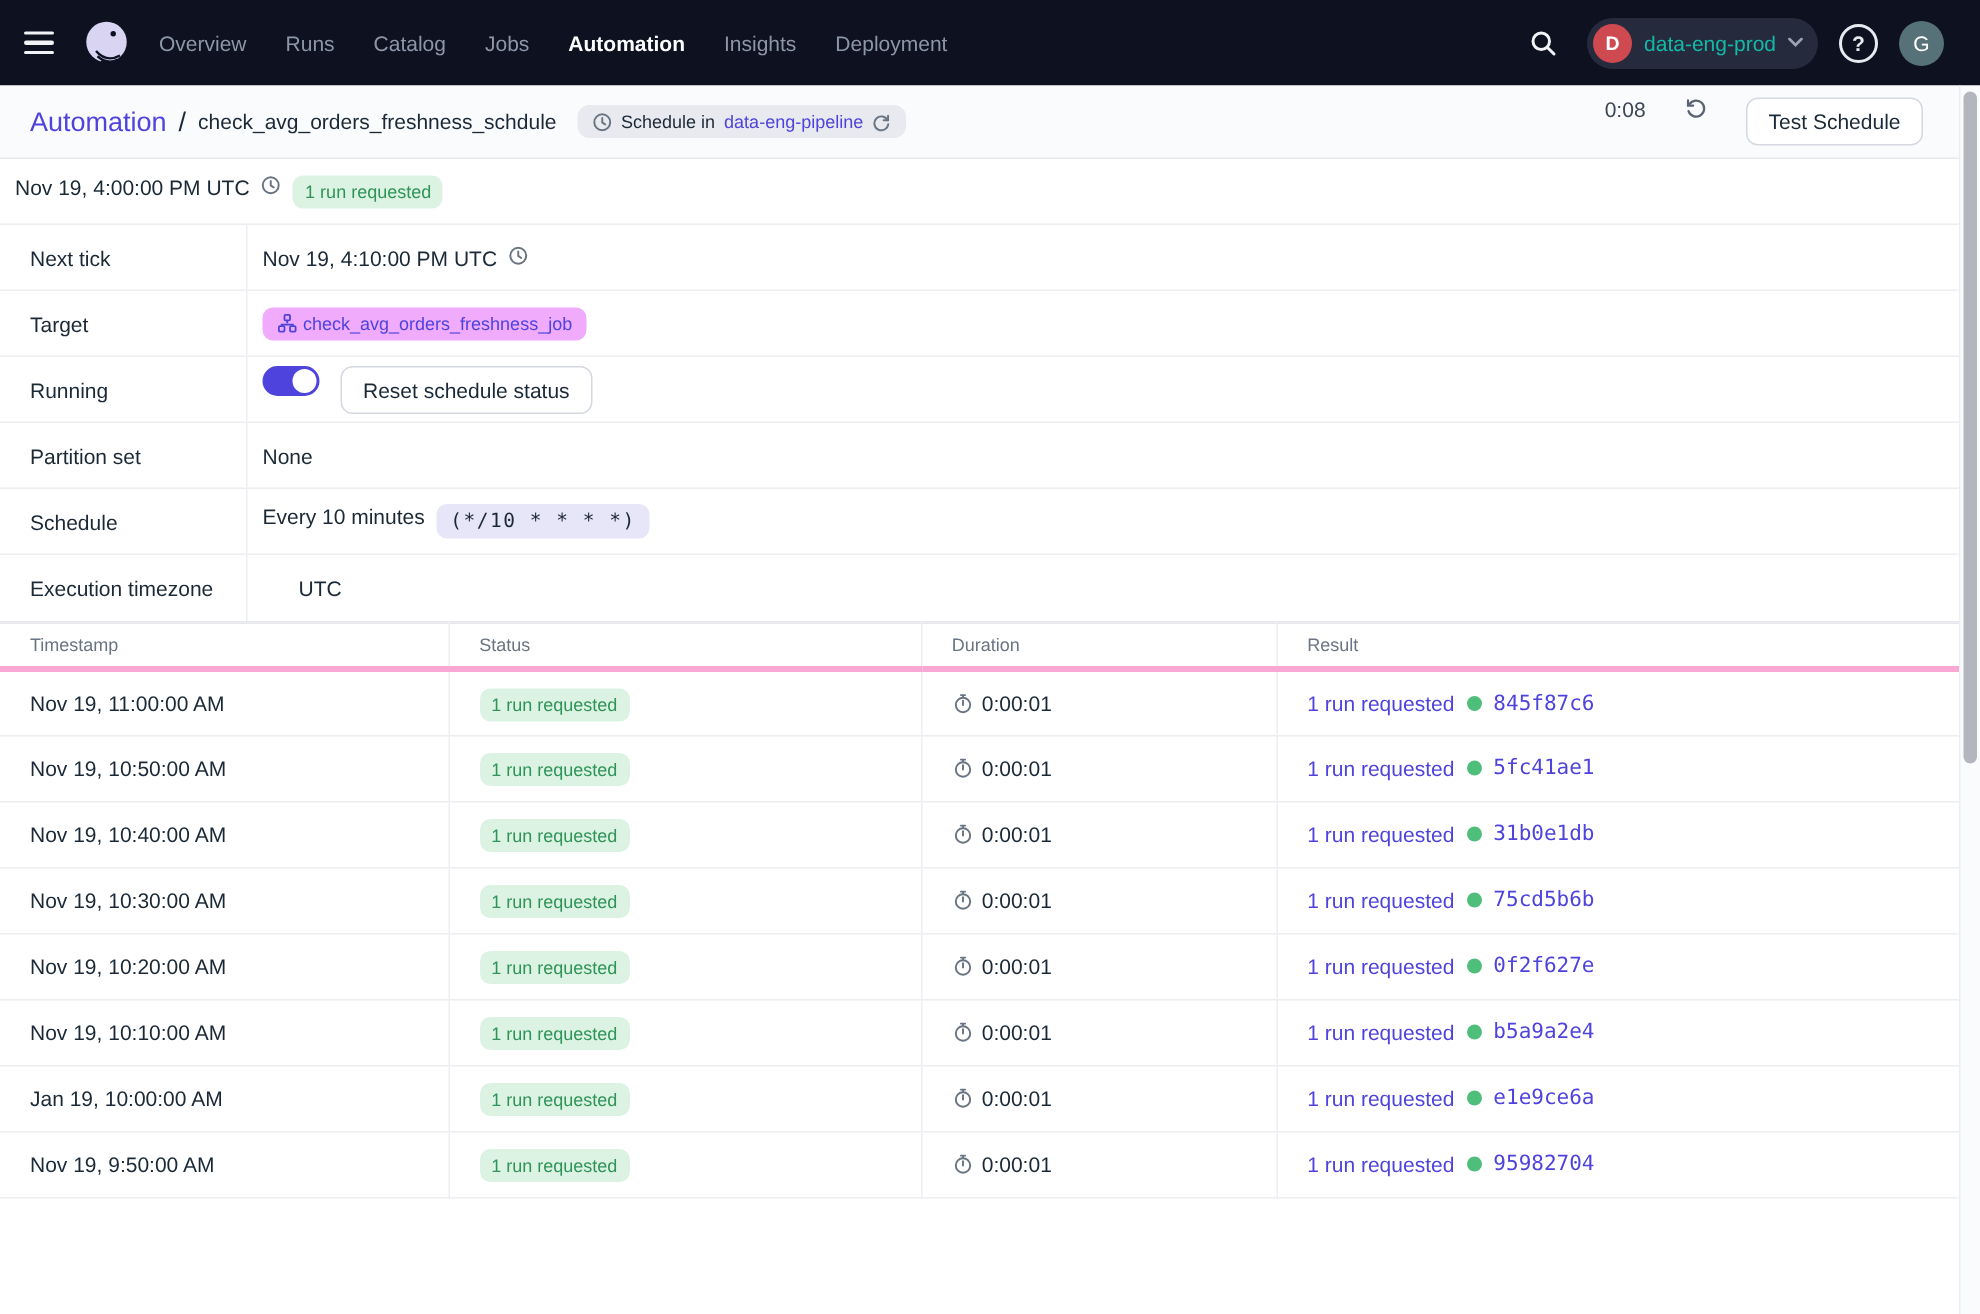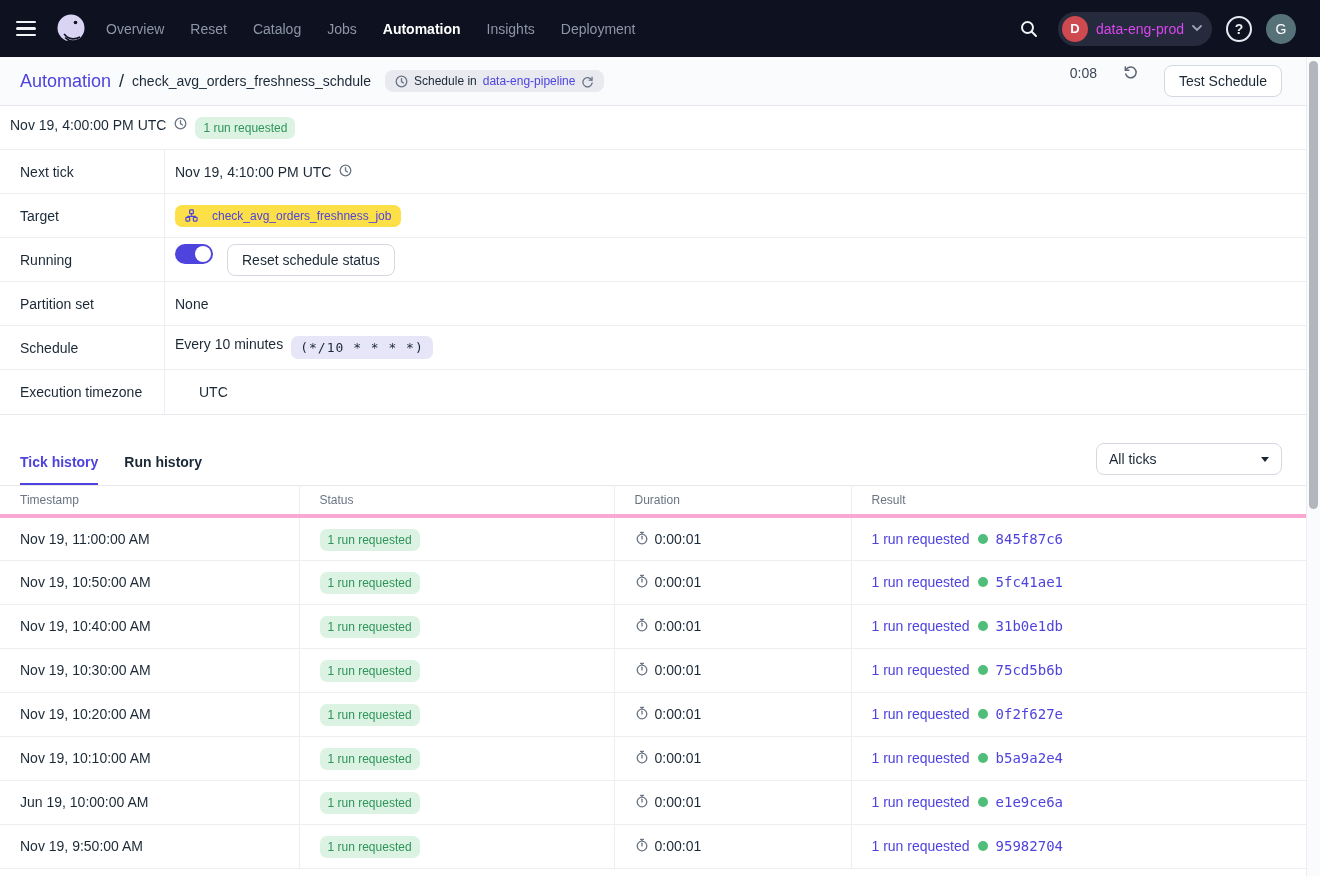--- a/index.html
+++ b/index.html
@@ -11,21 +11,21 @@
   .hamburger { width:24px; height:24px; display:flex; flex-direction:column; justify-content:center; gap:4px; cursor:pointer; margin-right:14px; }
   .hamburger span { display:block; height:2.5px; width:20px; background:#f2f3f7; border-radius:2px; }
   .logo { width:34px; height:34px; margin-right:18px; }
   .nav-items { display:flex; gap:26px; align-items:center; }
   .nav-item { font-size:14px; color:#8d96a7; cursor:pointer; }
   .nav-item.active { color:#ffffff; font-weight:bold; }
   .nav-right { margin-left:auto; display:flex; align-items:center; gap:14px; }
   .search-btn { width:30px; height:30px; display:flex; align-items:center; justify-content:center; cursor:pointer; }
   .project-pill { display:flex; align-items:center; gap:8px; background:#252b3d; border-radius:17px; padding:4px 10px 4px 4px; cursor:pointer; }
   .project-initial { width:26px; height:26px; border-radius:50%; background:#ce4950; color:#fff; font-size:13px; font-weight:bold; display:flex; align-items:center; justify-content:center; }
-  .project-name { color:#d946ef; font-size:14px; }
+  .project-name { color:#14b8a6; font-size:14px; }
   .help-btn { width:26px; height:26px; border:2px solid #e8eaf1; border-radius:50%; color:#e8eaf1; font-size:14px; font-weight:bold; display:flex; align-items:center; justify-content:center; cursor:pointer; }
   .avatar { width:30px; height:30px; border-radius:50%; background:#577179; color:#fff; font-size:14px; display:flex; align-items:center; justify-content:center; cursor:pointer; }
 
   
   .page { width:1306px; }
   .scrollbar-track { position:absolute; top:57px; right:0; width:14px; height:819px; background:#fafbfc; border-left:1px solid #ededf1; }
   .scrollbar-thumb { position:absolute; top:4px; left:2px; width:9px; height:448px; background:#b3b6bc; border-radius:5px; }
 
   
   .crumb-bar { height:49px; background:#fafbfd; border-bottom:1px solid #e6e8ed; display:flex; align-items:center; padding:0 24px 0 20px; }
@@ -38,41 +38,41 @@
   .countdown { font-size:14px; color:#3c4654; }
   .btn { background:#fff; border:1px solid #d4d8e0; border-radius:8px; padding:7px 14px; font-size:14px; color:#1b2937; cursor:pointer; font-family:inherit; }
 
   
   .details { border-bottom:1px solid #e6e8ed; }
   .detail-row { display:flex; align-items:center; min-height:44px; border-bottom:1px solid #eceef2; }
   .detail-row:last-child { border-bottom:none;gap:24px; }
   .detail-label { width:165px; flex:0 0 165px; align-self:stretch; display:flex; align-items:center; padding-left:20px; border-right:1px solid #eceef2; font-size:14px; color:#1b2937; }
   .detail-value { display:flex; align-items:flex-start; gap:8px; padding-left:10px; font-size:14px; color:#1b2937; }
   .pill-green { background:#dcf3e3; color:#2e9458; font-size:12px; border-radius:7px; padding:4px 8px; white-space:nowrap; }
-  .pill-gray { display:flex; align-items:center; gap:14px; background:#fde047; border-radius:7px; padding:4px 10px; cursor:pointer; }
+  .pill-gray { display:flex; align-items:center; gap:4px; background:#f0abfc; border-radius:7px; padding:4px 10px; cursor:pointer; }
   .pill-gray a { color:#4f43dd; font-size:12px; text-decoration:none; }
   .pill-code { background:#e7e5f8; border-radius:7px; padding:4px 9px; font-family:"DejaVu Sans Mono", monospace; font-size:13px; color:#1b2937; letter-spacing:1px; }
   .toggle { width:38px; height:20px; background:#4f43dd; border-radius:10px; position:relative; cursor:pointer; margin-right:6px; }
   .toggle .knob { position:absolute; right:2px; top:2px; width:16px; height:16px; border-radius:50%; background:#fff; }
 
   
   .tabs-bar { display:flex; align-items:flex-end; padding:24px 24px 0 20px; height:70px; }
   .tab { font-size:14px; font-weight:bold; padding-bottom:13px; margin-right:26px; cursor:pointer; border-bottom:2px solid transparent; }
   .tab.active { color:#4f43dd; border-bottom-color:#4f43dd; }
   .tab.inactive { color:#1b2937; }
   .select { margin-left:auto; margin-bottom:10px; width:186px; display:flex; align-items:center; justify-content:space-between; background:#fff; border:1px solid #d4d8e0; border-radius:8px; padding:7px 12px; font-size:14px; cursor:pointer; }
   .caret { width:0; height:0; border-left:4px solid transparent; border-right:4px solid transparent; border-top:5px solid #1b2937; }
 
   
   table.ticks { width:100%; border-collapse:collapse; border-top:1px solid #e6e8ed; }
   table.ticks th { font-size:12px; font-weight:normal; color:#6a7483; text-align:left; padding:7px 0 7px 20px; border-bottom:4px solid #f9a8d4; border-right:1px solid #eceef2; }
   table.ticks th:last-child, table.ticks td:last-child { border-right:none; }
   table.ticks td { height:44px; padding-left:20px; font-size:14px; color:#1b2937; border-bottom:1px solid #eceef2; border-right:1px solid #eceef2; }
   .col-ts { width:299px; } .col-st { width:315px; } .col-du { width:237px; }
-  .dur-cell { display:flex; align-items:flex-start; gap:6px; }
+  .dur-cell { display:flex; align-items:center; gap:6px; }
   .result-cell { display:flex; align-items:center; gap:8px; }
   .result-status { color:#4f43dd; cursor:pointer; }
   .run-dot { width:10px; height:10px; border-radius:50%; background:#4fbe7b; }
   .run-id { font-family:"DejaVu Sans Mono", monospace; font-size:14px; color:#4f43dd; cursor:pointer; }
   svg { display:block; }
 </style>
 </head>
 <body>
 
 <nav class="topnav">
@@ -85,21 +85,21 @@
     <svg viewBox="0 0 34 34" width="34" height="34">
       <circle cx="17" cy="16" r="13.5" fill="#d8d4f2"></circle>
       <circle cx="21.5" cy="10.5" r="1.8" fill="#0d1120"></circle>
       <path d="M10 22 q7 8 16 3" stroke="#0d1120" stroke-width="1.6" fill="none"></path>
       <path d="M11 25.5 q7 6 13.5 2.2" stroke="#0d1120" stroke-width="1.6" fill="none"></path>
       <path d="M13.5 28.5 q5 3.5 9 0.8" stroke="#0d1120" stroke-width="1.6" fill="none"></path>
     </svg>
   </div>
   <div class="nav-items">
     <span class="nav-item">Overview</span>
-    <span class="nav-item">Reset</span>
+    <span class="nav-item">Runs</span>
     <span class="nav-item">Catalog</span>
     <span class="nav-item">Jobs</span>
     <span class="nav-item active">Automation</span>
     <span class="nav-item">Insights</span>
     <span class="nav-item">Deployment</span>
   </div>
   <div class="nav-right">
     <div class="search-btn">
       <svg width="20" height="20" viewBox="0 0 20 20">
           <circle cx="8.5" cy="8.5" r="5.5" stroke="#f2f3f7" stroke-width="2" fill="none"></circle>
@@ -211,28 +211,20 @@
     </div>
 
     <div class="detail-row">
       <div class="detail-label">Execution timezone</div>
       <div class="detail-value">
           <span>UTC</span>
         </div>
     </div>
   </div>
 
-  <div class="tabs-bar">
-    <div class="tab active">Tick history</div>
-    <div class="tab inactive">Run history</div>
-    <div class="select">
-      <span>All ticks</span>
-      <span class="caret"></span>
-    </div>
-  </div>
 
   <table class="ticks">
     <thead>
       <tr>
         <th class="col-ts">Timestamp</th>
         <th class="col-st">Status</th>
         <th class="col-du">Duration</th>
         <th>Result</th>
       </tr>
     </thead>
@@ -363,21 +355,21 @@
           </td>
           <td>
             <span class="result-cell">
               <span class="result-status">1 run requested</span>
               <span class="run-dot"></span>
               <span class="run-id">b5a9a2e4</span>
             </span>
           </td>
         </tr>
         <tr>
-          <td class="col-ts"><span>Jun 19, 10:00:00 AM</span></td>
+          <td class="col-ts"><span>Jan 19, 10:00:00 AM</span></td>
           <td class="col-st"><span class="pill-green">1 run requested</span></td>
           <td class="col-du">
             <span class="dur-cell">
               <svg width="14" height="14" viewBox="0 0 14 14">
                 <circle cx="7" cy="8" r="4.8" stroke="#6a7483" stroke-width="1.3" fill="none"></circle>
                 <line x1="7" y1="8" x2="7" y2="5.2" stroke="#6a7483" stroke-width="1.3" stroke-linecap="round"></line>
                 <line x1="5.6" y1="1.4" x2="8.4" y2="1.4" stroke="#6a7483" stroke-width="1.3" stroke-linecap="round"></line>
                 <line x1="7" y1="1.4" x2="7" y2="3" stroke="#6a7483" stroke-width="1.3"></line>
               </svg>
               <span>0:00:01</span>

